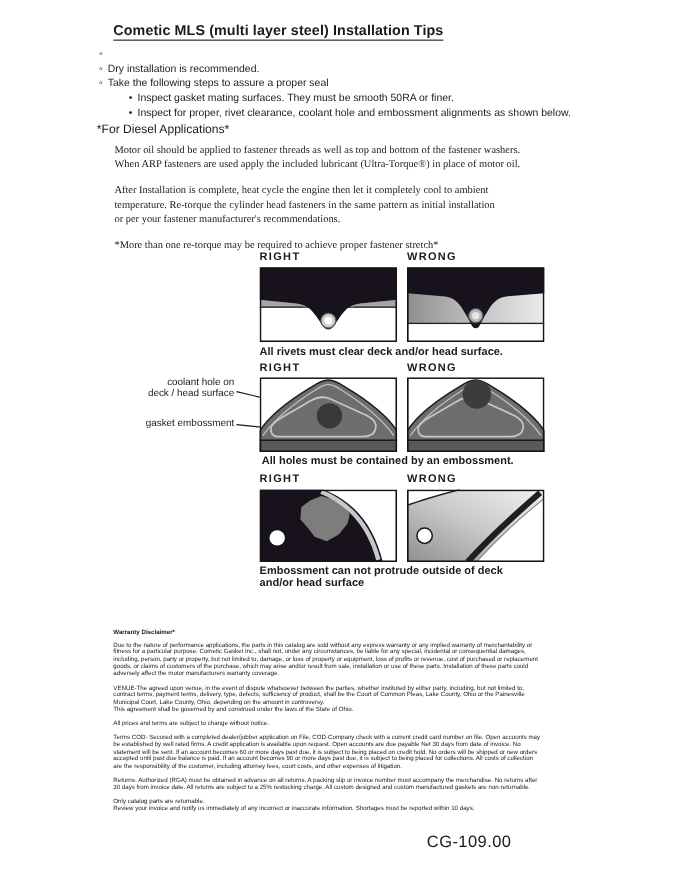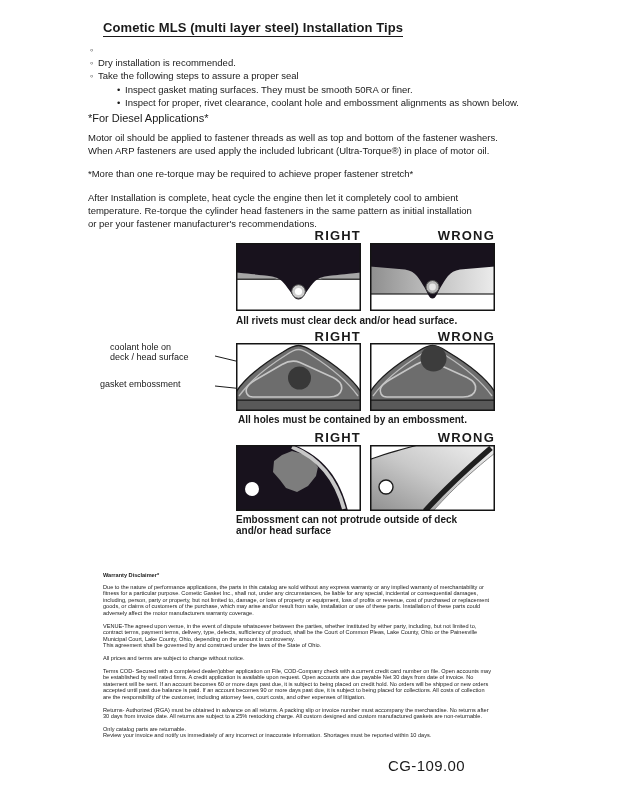--- a/index.html
+++ b/index.html
@@ -8,24 +8,24 @@
   .abs{position:absolute;}
   .title{left:103px;top:20px;font-size:13px;font-weight:bold;
          border-bottom:1.6px solid #1a1a1a;padding-bottom:1px;letter-spacing:.1px;}
   .tips{left:90px;top:43px;width:460px;font-size:9.5px;line-height:13.2px;}
   .b-line{display:flex;}
   .b-line .mk{width:8px;flex:none;font-size:9.5px;}
   .b-sub{padding-left:27px;}
   .b-sub .mk{width:8px;}
   .diesel{left:88px;top:112px;width:455px;}
   .diesel h2{margin:0 0 7px;font-size:11px;font-weight:normal;}
-  .diesel p{margin:0 0 10px;font-size:9.5px;line-height:13.2px;white-space:pre-line;}
-  .rw-label{width:125px;text-align:right;font-size:13px;font-weight:bold;letter-spacing:1.2px;}
+  .diesel p{margin:0 16px 10px;font-size:9.5px;line-height:13.2px;white-space:pre-line;font-family:Liberation Serif, serif;}
+  .rw-label{width:125px;text-align:left;font-size:10px;font-weight:bold;letter-spacing:1.2px;}
   .caption{font-size:10px;font-weight:bold;line-height:11px;white-space:pre-line;}
-  .side-label{font-size:9px;line-height:9.8px;white-space:pre-line;}
+  .side-label{font-size:9px;line-height:9.8px;text-align:right;white-space:pre-line;}
   .legal{left:103px;top:572px;width:415px;font-size:5.6px;line-height:6.6px;}
   .legal .lg-h{font-weight:bold;margin:0 0 5px;}
   .legal p{margin:0 0 6px;}
   .legal p.tight{margin-bottom:0;}
   .page-code{left:388px;top:757px;font-size:15px;letter-spacing:.4px;}
   svg{display:block;}
 </style>
 </head>
 <body>
 
@@ -52,24 +52,24 @@
     <div class="b-line b-sub">
       <span class="mk">•</span>
       <span>Inspect for proper, rivet clearance, coolant hole and embossment alignments as shown below.</span>
     </div>
   </div>
 
   <div class="abs diesel">
     <h2>*For Diesel Applications*</h2>
     <p>Motor oil should be applied to fastener threads as well as top and bottom of the fastener washers.
 When ARP fasteners are used apply the included lubricant (Ultra-Torque®) in place of motor oil.</p>
-    <p>*More than one re-torque may be required to achieve proper fastener stretch*</p>
     <p>After Installation is complete, heat cycle the engine then let it completely cool to ambient
 temperature. Re-torque the cylinder head fasteners in the same pattern as initial installation
 or per your fastener manufacturer's recommendations.</p>
+    <p>*More than one re-torque may be required to achieve proper fastener stretch*</p>
   </div>
 
   <div class="abs rw-label" style="left:236px;top:228px">RIGHT</div>
   <div class="abs rw-label" style="left:370px;top:228px">WRONG</div>
 
   <svg class="abs" style="left:236px;top:243px" width="125" height="68" viewBox="0 0 125 68">
     <rect width="125" height="68" fill="#ffffff"></rect>
     <polygon points="0,29 42,34 38,37 0,37" fill="#a6a6a6"></polygon>
     <polygon points="125,29 83,34 87,37 125,37" fill="#a6a6a6"></polygon>
     <rect x="0" y="35.6" width="125" height="1.2" fill="#222222"></rect>

